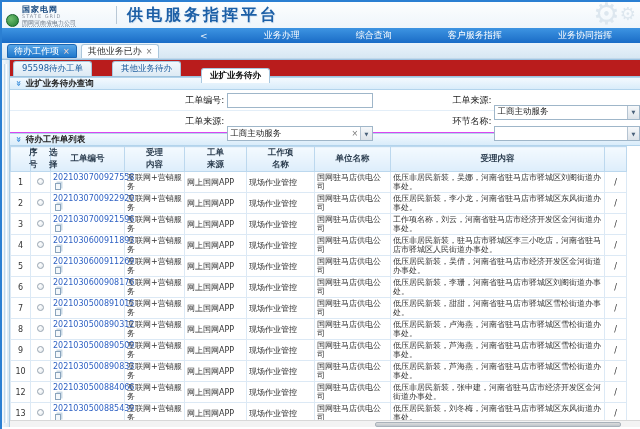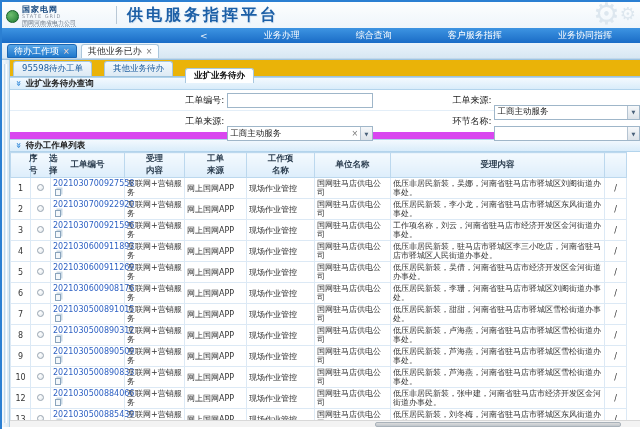--- a/index.html
+++ b/index.html
@@ -2,21 +2,21 @@
 <html><head>
 <meta charset="utf-8">
 <style>
   * { margin:0; padding:0; box-sizing:border-box; }
   html,body { width:640px; height:429px; overflow:hidden; }
   body { font-family:"DejaVu Sans","Liberation Sans",sans-serif; background:#fff; position:relative; }
   #app { position:absolute; left:0; top:0; width:640px; height:429px; border-left:2px solid #2b7fd2; border-top:2px solid #2b7fd2; background:#fff; }
 
   
   .banner { position:relative; height:26px; background:linear-gradient(180deg,#fdfefe,#eef5fb); overflow:hidden; display:flex; align-items:center; }
-  .logo-wrap { display:flex; align-items:center; padding:2px 0 0 4px; width:112px; }
+  .logo-wrap { display:flex; align-items:flex-end; padding:2px 0 0 4px; width:112px; }
   .emblem { width:13px; height:13px; border-radius:50%; background:radial-gradient(circle at 35% 35%, #6fbf6f, #1f7a33); border:1px solid #15612a; margin-right:3px; flex:0 0 auto; }
   .brand-block { display:flex; flex-direction:column; line-height:1; }
   .brand-cn { font-size:8px; font-weight:bold; color:#15477e; letter-spacing:1px; }
   .brand-en { font-size:5px; color:#8a93a0; letter-spacing:1px; }
   .brand-sub { font-size:6px; color:#6e7a88; margin-top:1px; border-bottom:1px dotted #9fb2c4; white-space:nowrap; }
   .banner-divider { width:1px; height:18px; background:#b9c8d6; margin:0 10px 0 2px; }
   .app-title { font-size:16px; font-weight:bold; color:#1c5fa6; letter-spacing:3px; text-shadow:1px 1px 0 #dbe9f6; }
   .gears { position:absolute; right:4px; top:-6px; color:#dde7ef; user-select:none; }
   .gear-big { font-size:30px; } .gear-small { font-size:18px; position:relative; top:-4px; }
 
@@ -36,30 +36,30 @@
   .otab.active .close { color:#ffd9c9; }
   .otab.inactive .close { color:#777; }
 
   
   .main { position:relative; height:368px; display:flex; border-top:1px solid #9cc3e2; }
   .left-strip { width:8px; flex:0 0 auto; background:linear-gradient(90deg,#f3f8fc,#dce9f3); border-right:1px solid #aecde4; position:relative; }
   .left-strip::after { content:""; position:absolute; left:2px; top:4px; bottom:4px; width:1px; border-left:1px solid #c4d9ea; border-right:1px solid #ffffff; }
   .content { flex:1; display:flex; flex-direction:column; overflow:hidden; background:#fff; }
 
   
-  .inner-tabs { height:17px; display:flex; align-items:flex-end; gap:12px; padding-left:3px; border-bottom:1px solid #9fc3dd; background:#eab308; }
+  .inner-tabs { height:17px; display:flex; align-items:flex-end; gap:20px; padding-left:3px; border-bottom:1px solid #9fc3dd; background:#b91c1c; }
   .itab { height:15px; display:flex; align-items:center; padding:0 8px; font-size:8.5px; border:1px solid #a8c8e0; border-bottom:none; border-radius:3px 3px 0 0; cursor:pointer; background:linear-gradient(180deg,#f2f8fc,#ddeaf4); color:#1f5fa0; }
   .itab.active { background:#fff; color:#111; font-weight:bold; position:relative; top:7px; }
 
   
   .panel-hdr { height:13px; display:flex; align-items:center; background:linear-gradient(180deg,#f3f9fe,#d9ecfa); border:1px solid #b3d4ec; border-left:none; border-right:none; font-size:8.5px; font-weight:bold; color:#222; }
   .chev { display:inline-block; color:#2e86d8; font-weight:bold; font-size:9px; transform:rotate(90deg); margin:0 4px 0 6px; line-height:1; }
 
   
-  .form { border-bottom:7px solid #d946ef; }
+  .form { border-bottom:1px solid #d946ef; }
   .form-row { height:21px; display:flex; align-items:center; border-bottom:1px solid #e3eef8; }
   .form-row:last-child { border-bottom:none; }
   .flabel { font-size:9px; color:#222; text-align:right; white-space:nowrap; }
   .flabel.l1 { width:218px; padding-right:3px; }
   .flabel.l2 { width:62px; padding-right:3px; }
   .txt-input { width:146px; height:15px; border:1px solid #9fb6c9; background:#fff; font-size:8.5px; padding:0 2px; }
   .combo { width:146px; height:15px; border:1px solid #9fb6c9; background:#fff; display:flex; align-items:center; position:relative;margin-top:24px; }
   .combo .val { flex:1; font-size:8.5px; color:#222; padding-left:2px; white-space:nowrap; overflow:hidden; }
   .combo .clr { width:10px; text-align:center; font-size:8px; color:#777; cursor:pointer; }
   .combo .dd { width:12px; height:13px; border-left:1px solid #b5c4d2; background:linear-gradient(180deg,#f6f8fa,#dde3e9); font-size:5px; color:#49617a; display:flex; align-items:center; justify-content:center; cursor:pointer; }

